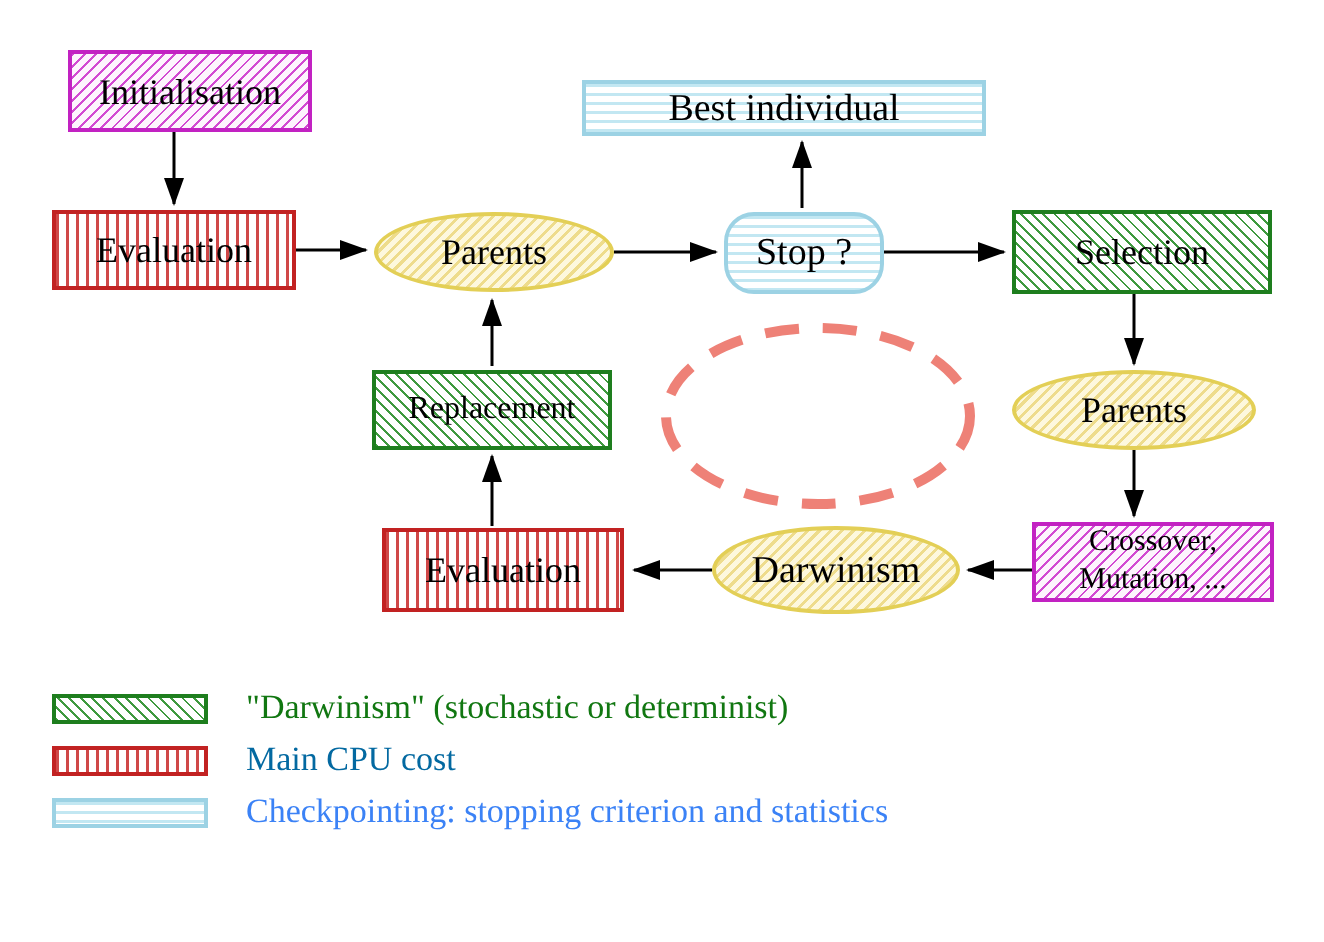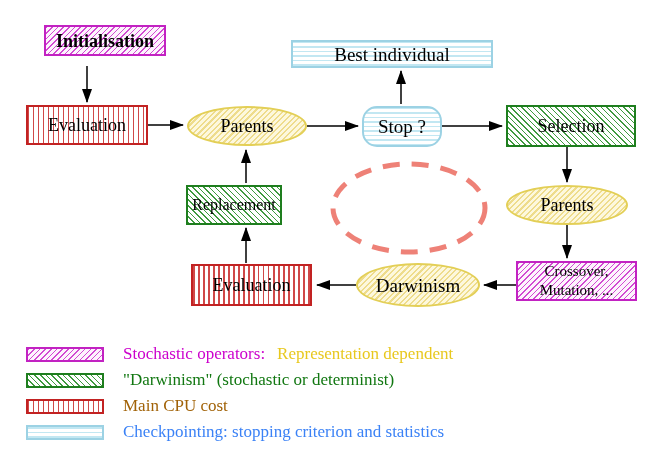--- a/index.html
+++ b/index.html
@@ -48,21 +48,21 @@
     color:#ee8177; font-size:18px; white-space:nowrap;
   }
 
   #legend { position:absolute; left:26px; top:341px; }
   .legend-row { display:flex; align-items:center; height:26px; }
   .legend-swatch { width:78px; height:15px; box-sizing:border-box; margin-right:19px; flex:0 0 auto; }
   .legend-text { font-size:17px; white-space:nowrap; }
   .lt-magenta { color:#cc00cc; }
   .lt-gold   { color:#e8c81e; margin-left:12px; }
   .lt-green  { color:#117711; }
-  .lt-red    { color:#a16207; }
+  .lt-red    { color:#0369a1; }
   .lt-cyan   { color:#3b82f6; }
 </style>
 </head>
 <body>
 
 <div id="canvas">
 
   <svg id="wires" width="662" height="471" viewBox="0 0 662 471">
     <defs>
       <marker id="ah" markerUnits="userSpaceOnUse" markerWidth="14" markerHeight="10" refX="13" refY="5" orient="auto">
@@ -76,52 +76,47 @@
     <line x1="442" y1="126" x2="502" y2="126" stroke="#000" stroke-width="1.5" marker-end="url(#ah)"></line>
     <line x1="567" y1="147" x2="567" y2="182" stroke="#000" stroke-width="1.5" marker-end="url(#ah)"></line>
     <line x1="567" y1="225" x2="567" y2="258" stroke="#000" stroke-width="1.5" marker-end="url(#ah)"></line>
     <line x1="516" y1="285" x2="484" y2="285" stroke="#000" stroke-width="1.5" marker-end="url(#ah)"></line>
     <line x1="356" y1="285" x2="317" y2="285" stroke="#000" stroke-width="1.5" marker-end="url(#ah)"></line>
     <line x1="246" y1="263" x2="246" y2="228" stroke="#000" stroke-width="1.5" marker-end="url(#ah)"></line>
     <line x1="246" y1="183" x2="246" y2="150" stroke="#000" stroke-width="1.5" marker-end="url(#ah)"></line>
     <ellipse cx="409" cy="208" rx="76" ry="44" fill="none" stroke="#ee8177" stroke-width="5" stroke-dasharray="17 12"></ellipse>
   </svg>
 
-  <div class="node hatch-magenta" style="left:44px;  top:25px;  width:122px; height:31px;font-weight:bold;">Initialisation</div>
+  <div class="node hatch-magenta" style="left:34px;  top:25px;  width:122px; height:41px;">Initialisation</div>
 
   <div class="node stripe-cyan" style="left:291px; top:40px;  width:202px; height:28px; font-size:19px;">Best individual</div>
 
   <div class="node stripe-red" style="left:26px;  top:105px; width:122px; height:40px;">Evaluation</div>
 
   <div class="node ellipse-yellow" style="left:187px; top:106px; width:120px; height:40px;">Parents</div>
 
   <div class="node stripe-cyan rounded" style="left:362px; top:106px; width:80px; height:41px; font-size:19px;">Stop ?</div>
 
   <div class="node hatch-green" style="left:506px; top:105px; width:130px; height:42px;">Selection</div>
 
-  <div class="node hatch-green" style="left:186px; top:185px; width:96px; height:40px; font-size:16px;">Replacement</div>
+  <div class="node hatch-green" style="left:186px; top:185px; width:120px; height:40px; font-size:16px;">Replacement</div>
 
   <div class="node ellipse-yellow" style="left:506px; top:185px; width:122px; height:40px;">Parents</div>
 
 
   <div class="node stripe-red" style="left:191px; top:264px; width:121px; height:42px;">Evaluation</div>
 
   <div class="node ellipse-yellow" style="left:356px; top:263px; width:124px; height:44px; font-size:19px;">Darwinism</div>
 
   <div class="node hatch-magenta two-line" style="left:516px; top:261px; width:121px; height:40px;">
     <span>Crossover,</span>
     <span>Mutation, ...</span>
   </div>
 
   <div id="legend">
-    <div class="legend-row">
-      <div class="legend-swatch hatch-magenta"></div>
-      <span class="legend-text lt-magenta">Stochastic operators:</span>
-      <span class="legend-text lt-gold">Representation dependent</span>
-    </div>
     <div class="legend-row">
       <div class="legend-swatch hatch-green"></div>
       <span class="legend-text lt-green">"Darwinism" (stochastic or determinist)</span>
     </div>
     <div class="legend-row">
       <div class="legend-swatch stripe-red"></div>
       <span class="legend-text lt-red">Main CPU cost</span>
     </div>
     <div class="legend-row">
       <div class="legend-swatch stripe-cyan"></div>

